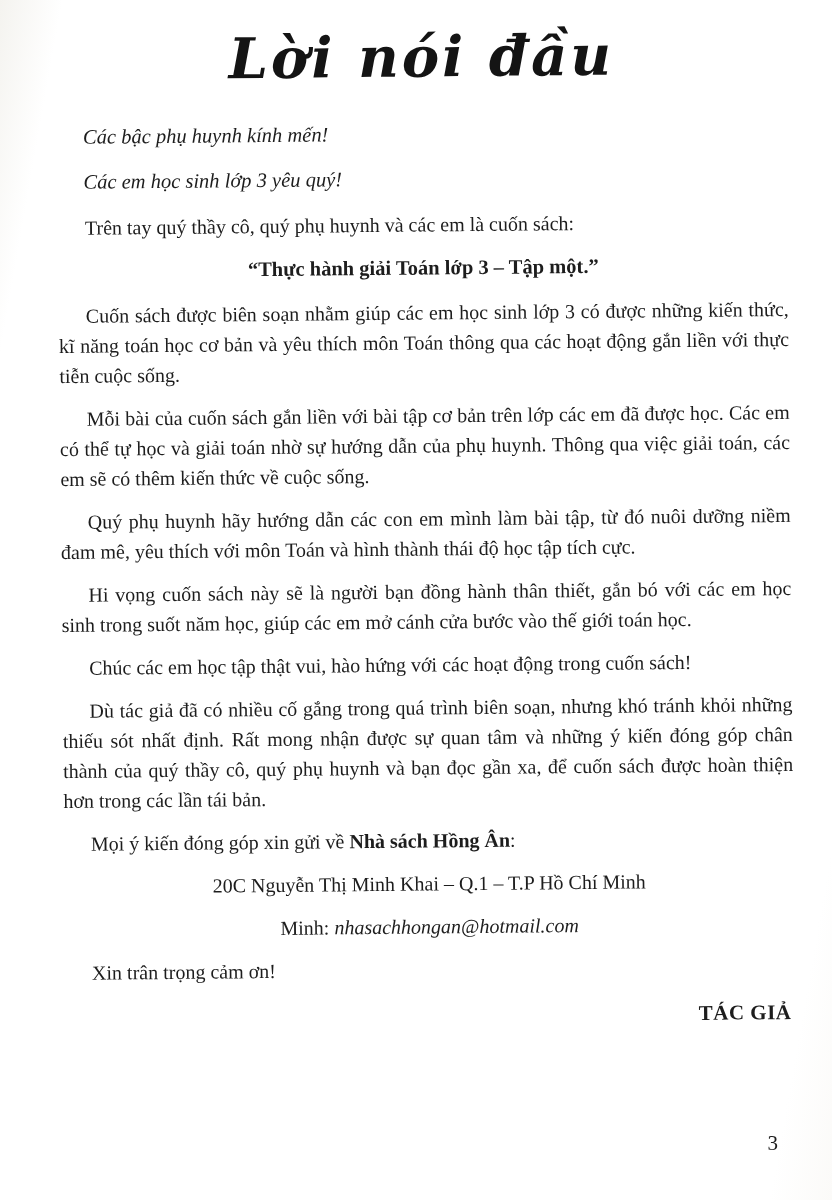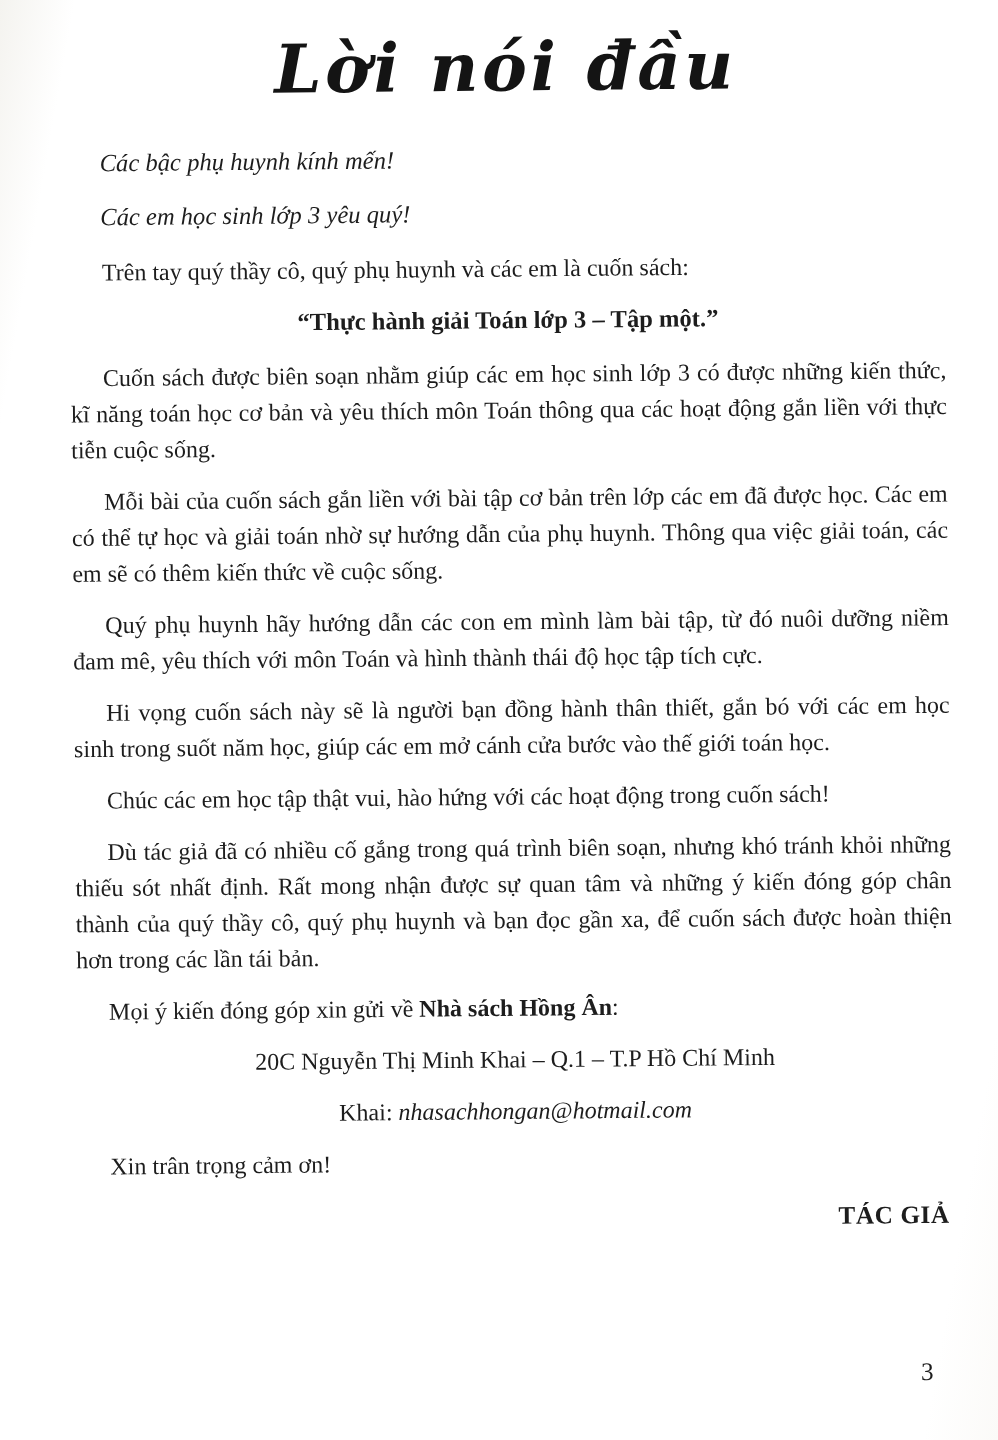--- a/index.html
+++ b/index.html
@@ -107,21 +107,21 @@
 
     <p class="body-par">Dù tác giả đã có nhiều cố gắng trong quá trình biên soạn, nhưng khó tránh khỏi những thiếu sót nhất định. Rất mong nhận được sự quan tâm và những ý kiến đóng góp chân thành của quý thầy cô, quý phụ huynh và bạn đọc gần xa, để cuốn sách được hoàn thiện hơn trong các lần tái bản.</p>
 
     <p class="body-par">
       <span>Mọi ý kiến đóng góp xin gửi về </span><strong>Nhà sách Hồng Ân</strong><span>:</span>
     </p>
 
     <p class="centered">20C Nguyễn Thị Minh Khai – Q.1 – T.P Hồ Chí Minh</p>
 
     <p class="centered">
-      <span>Khai: </span><span class="email-addr">nhasachhongan@hotmail.com</span>
+      <span>Minh: </span><span class="email-addr">nhasachhongan@hotmail.com</span>
     </p>
 
     <p class="thanks">Xin trân trọng cảm ơn!</p>
 
     <p class="signature">TÁC GIẢ</p>
 
   </div>
 
   <div class="page-number">3</div>
 </div>

